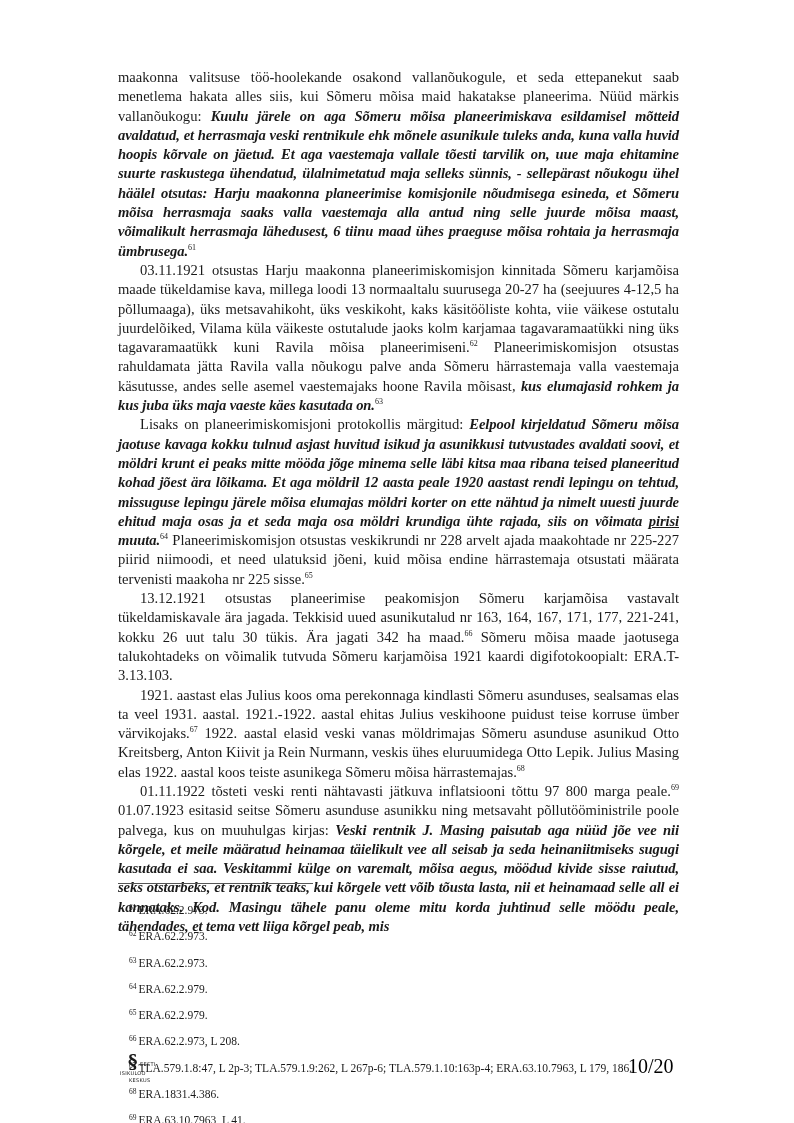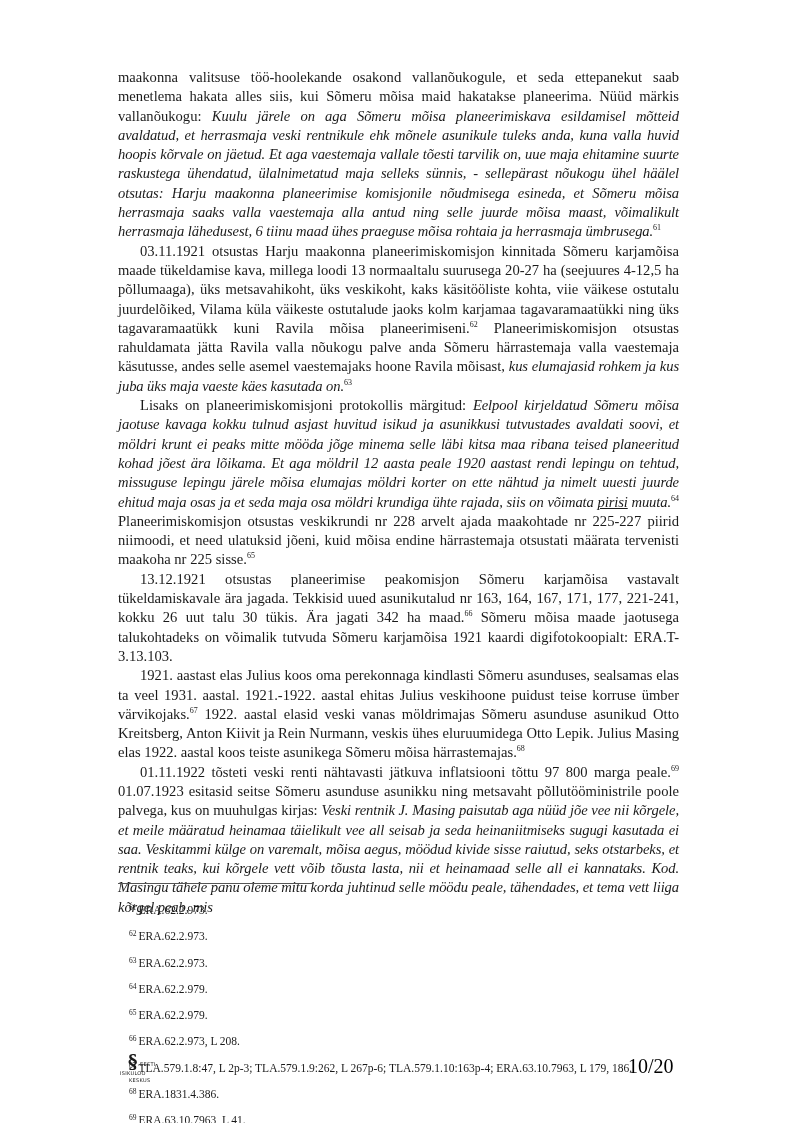--- a/index.html
+++ b/index.html
@@ -2,21 +2,21 @@
 <html><head>
 <meta charset="utf-8">
 <style>
   html, body { margin: 0; padding: 0; background: #ffffff; }
   body { width: 794px; height: 1123px; position: relative; overflow: hidden;
          font-family: "Liberation Serif", "DejaVu Serif", serif; color: #1a1a1a; }
   .page { position: absolute; left: 118px; top: 68px; width: 561px; }
   .body-text { font-size: 14.6px; line-height: 19.3px; text-align: justify; margin: 0; }
   .body-text p { margin: 0; text-align: justify; }
   .body-text p.indent { text-indent: 22px; }
-  .body-text i { font-style: italic; letter-spacing: -0.1px; }
+  .body-text i { font-style: italic; letter-spacing: -0.1px; font-weight: bold; }
   .body-text sup, .fn sup { font-size: 8px; line-height: 0; vertical-align: 6px; }
   .body-text u { text-decoration: underline; }
   .fn-sep { position: absolute; left: 118px; top: 883px; width: 195px; height: 1px; background: #555; }
   .footnotes { position: absolute; left: 118px; top: 892px; width: 580px; font-size: 11.5px; line-height: 15.3px; }
   .fn { margin: 11px; white-space: nowrap; }
   .fn sup { font-size: 7.5px; vertical-align: 4px; margin-right: 2px; }
   .logo { position: absolute; left: 120px; top: 1053px; width: 40px; height: 36px; }
   .logo .mark { position: absolute; left: 8px; top: 0; font-size: 18px; font-weight: bold; line-height: 18px; font-family: "DejaVu Serif", serif; }
   .logo .t1 { position: absolute; left: 20px; top: 8px; font-size: 5px; font-family: "DejaVu Sans", sans-serif; letter-spacing: 0.3px; }
   .logo .t2 { position: absolute; left: 0; top: 17px; font-size: 5px; font-family: "DejaVu Sans", sans-serif; letter-spacing: 0.3px; }

